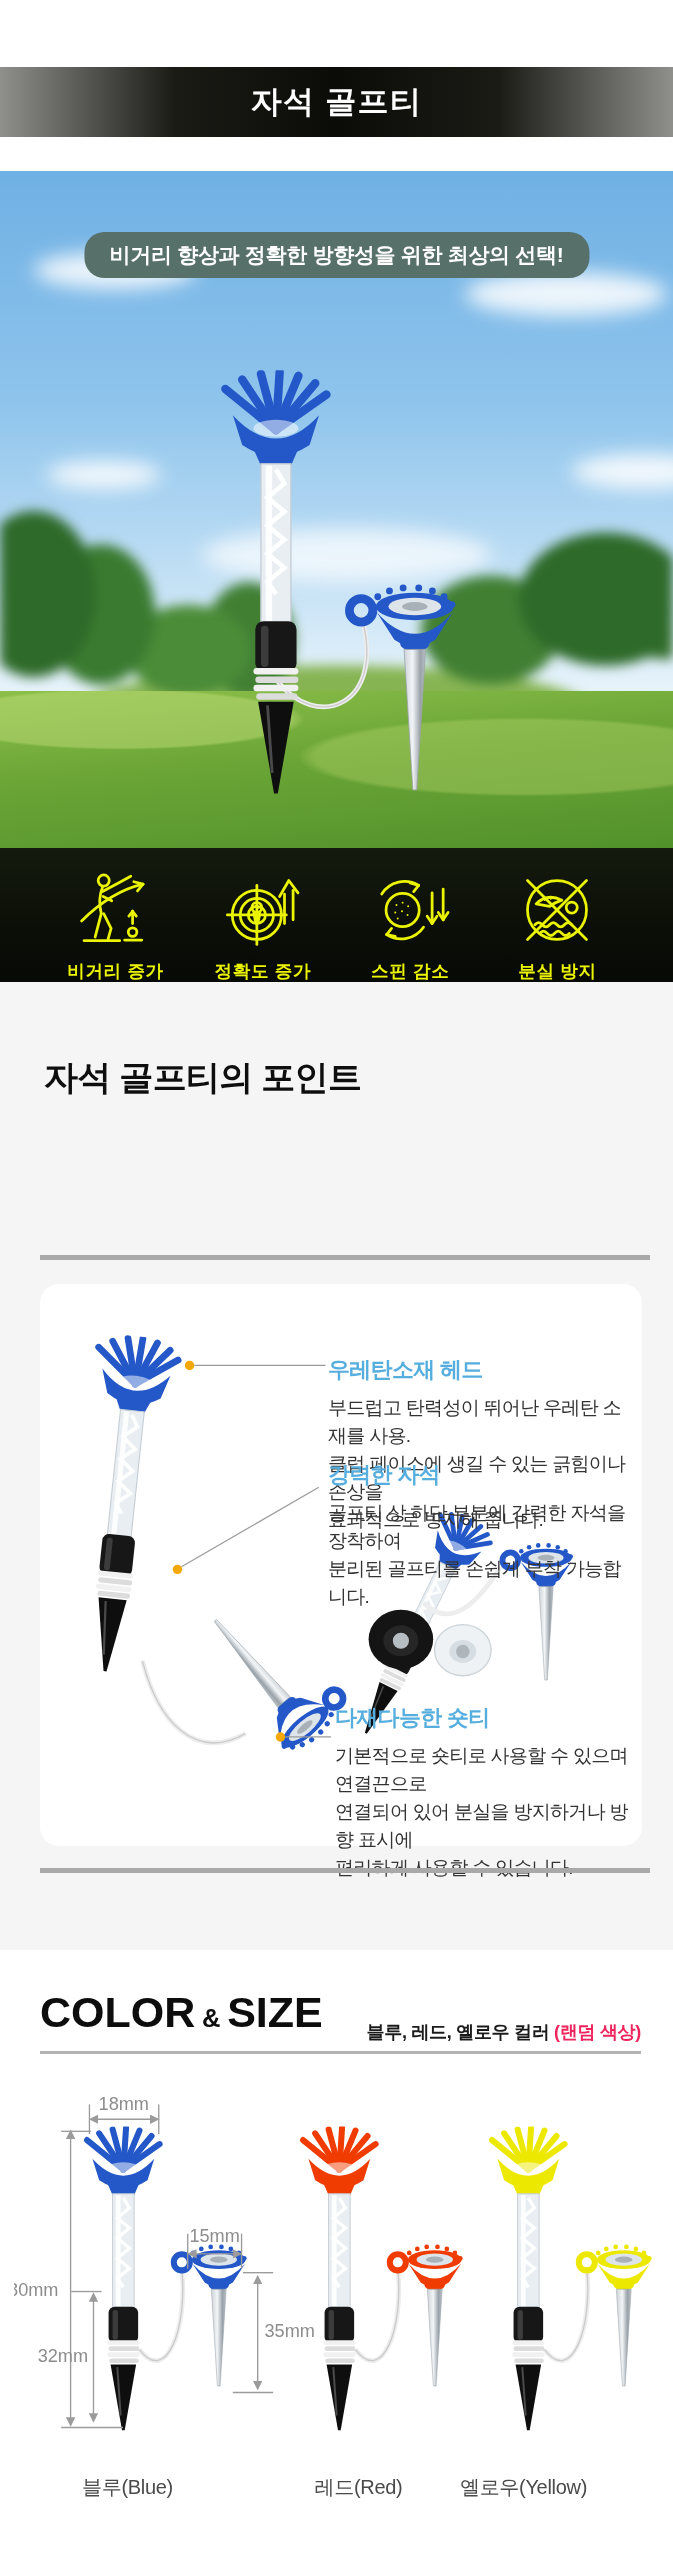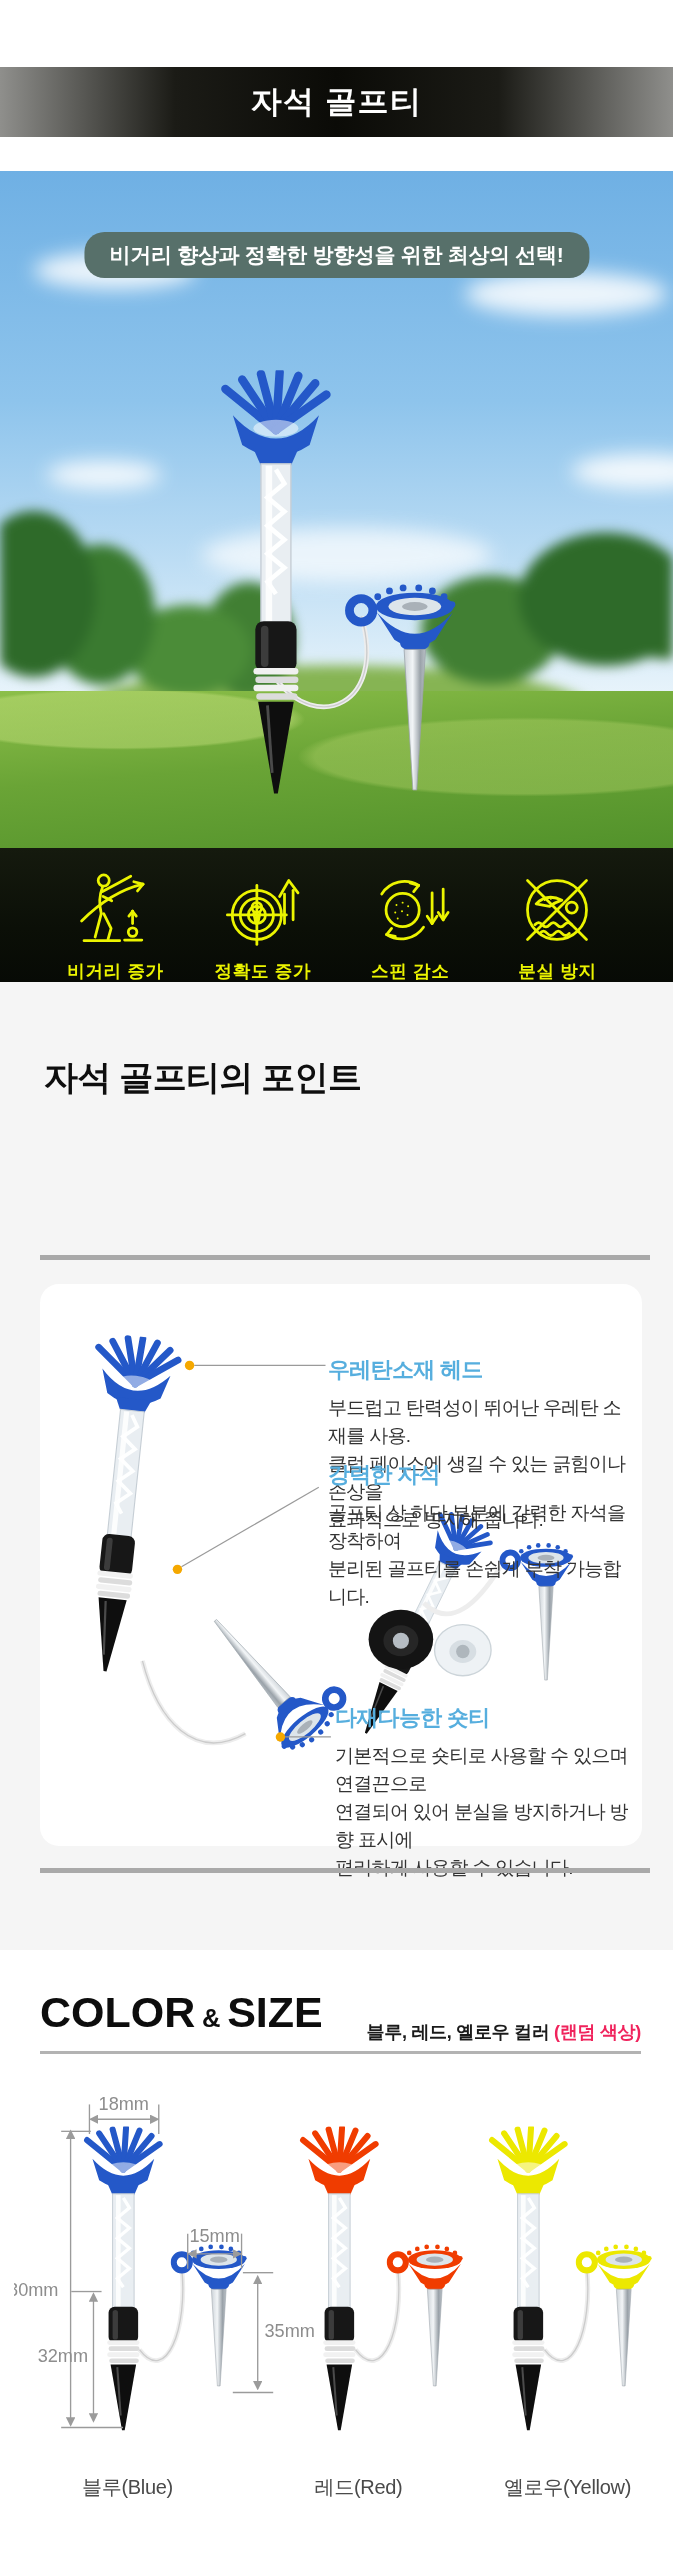--- a/index.html
+++ b/index.html
@@ -69,21 +69,21 @@
   .cs-title{position:absolute;left:40px;top:38px;color:#0d0d0d;}
   .cs-title .big{font-size:43px;font-weight:bold;letter-spacing:0;}
   .cs-title .amp{font-size:25.6px;font-weight:bold;margin:0 6.7px;}
   .cs-sub{position:absolute;right:32px;top:70px;font-size:18px;font-weight:bold;color:#1a1a1a;letter-spacing:-0.3px;}
   .cs-sub .note{font-weight:bold;}
   .cs-div{position:absolute;top:101px;left:40px;width:601px;height:3.4px;background:#b3b3b3;}
   .variant{position:absolute;width:172px;height:317px;}
   .v-blue{left:79px;top:176px;} .v-red{left:295px;top:176px;} .v-yellow{left:484px;top:176px;}
   .variant svg{width:172px;height:317px;display:block;}
   .vlabel{position:absolute;top:524px;width:175px;text-align:center;color:#4a4a4a;font-size:20px;letter-spacing:-0.3px;}
-  .vl-blue{left:40px;} .vl-red{left:271px;} .vl-yellow{left:456px;text-align:right;}
+  .vl-blue{left:40px;} .vl-red{left:271px;} .vl-yellow{left:436px;}
   .dims{position:absolute;left:13.5px;top:145px;width:303px;height:350px;pointer-events:none;}
   .dims text{fill:#8d8d8d;font-size:27px;}
   .dims line,.dims path.dl{stroke:#9b9b9b;stroke-width:2;fill:none;}
 
   .cord{stroke:#ededed;stroke-width:7;fill:none;}
   .cord2{stroke:#cccccc;stroke-width:2;fill:none;}
   .hidden-defs{position:absolute;width:0;height:0;overflow:hidden;}
 </style>
 </head>
 <body>

